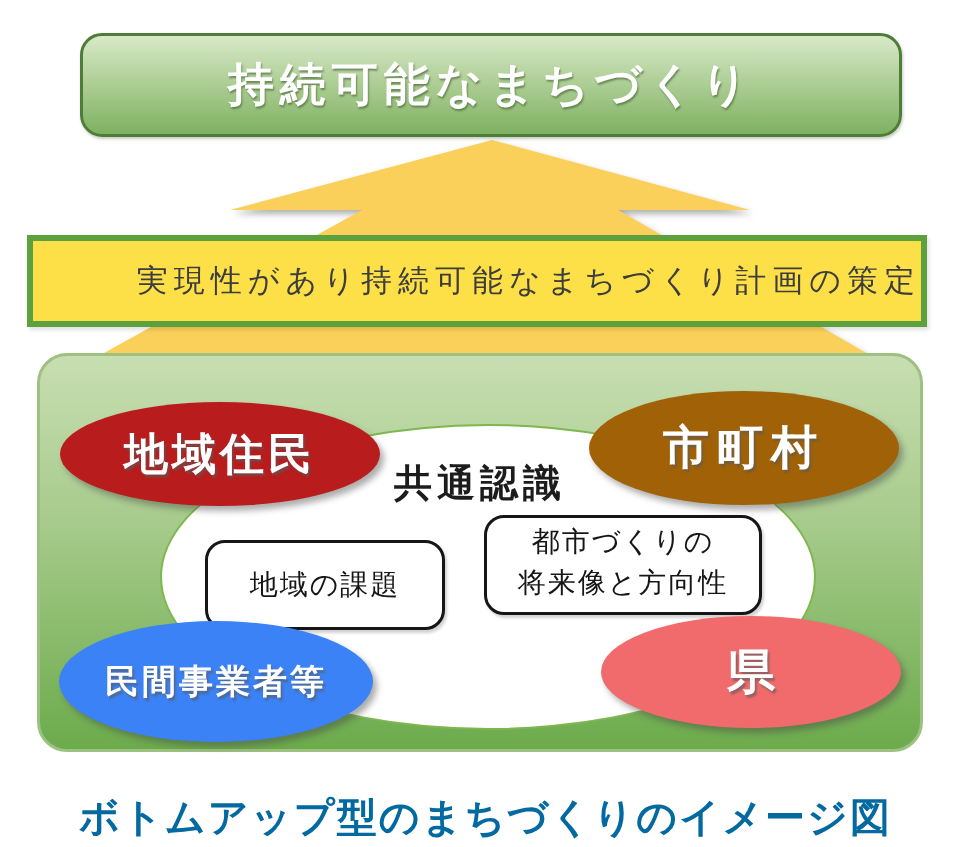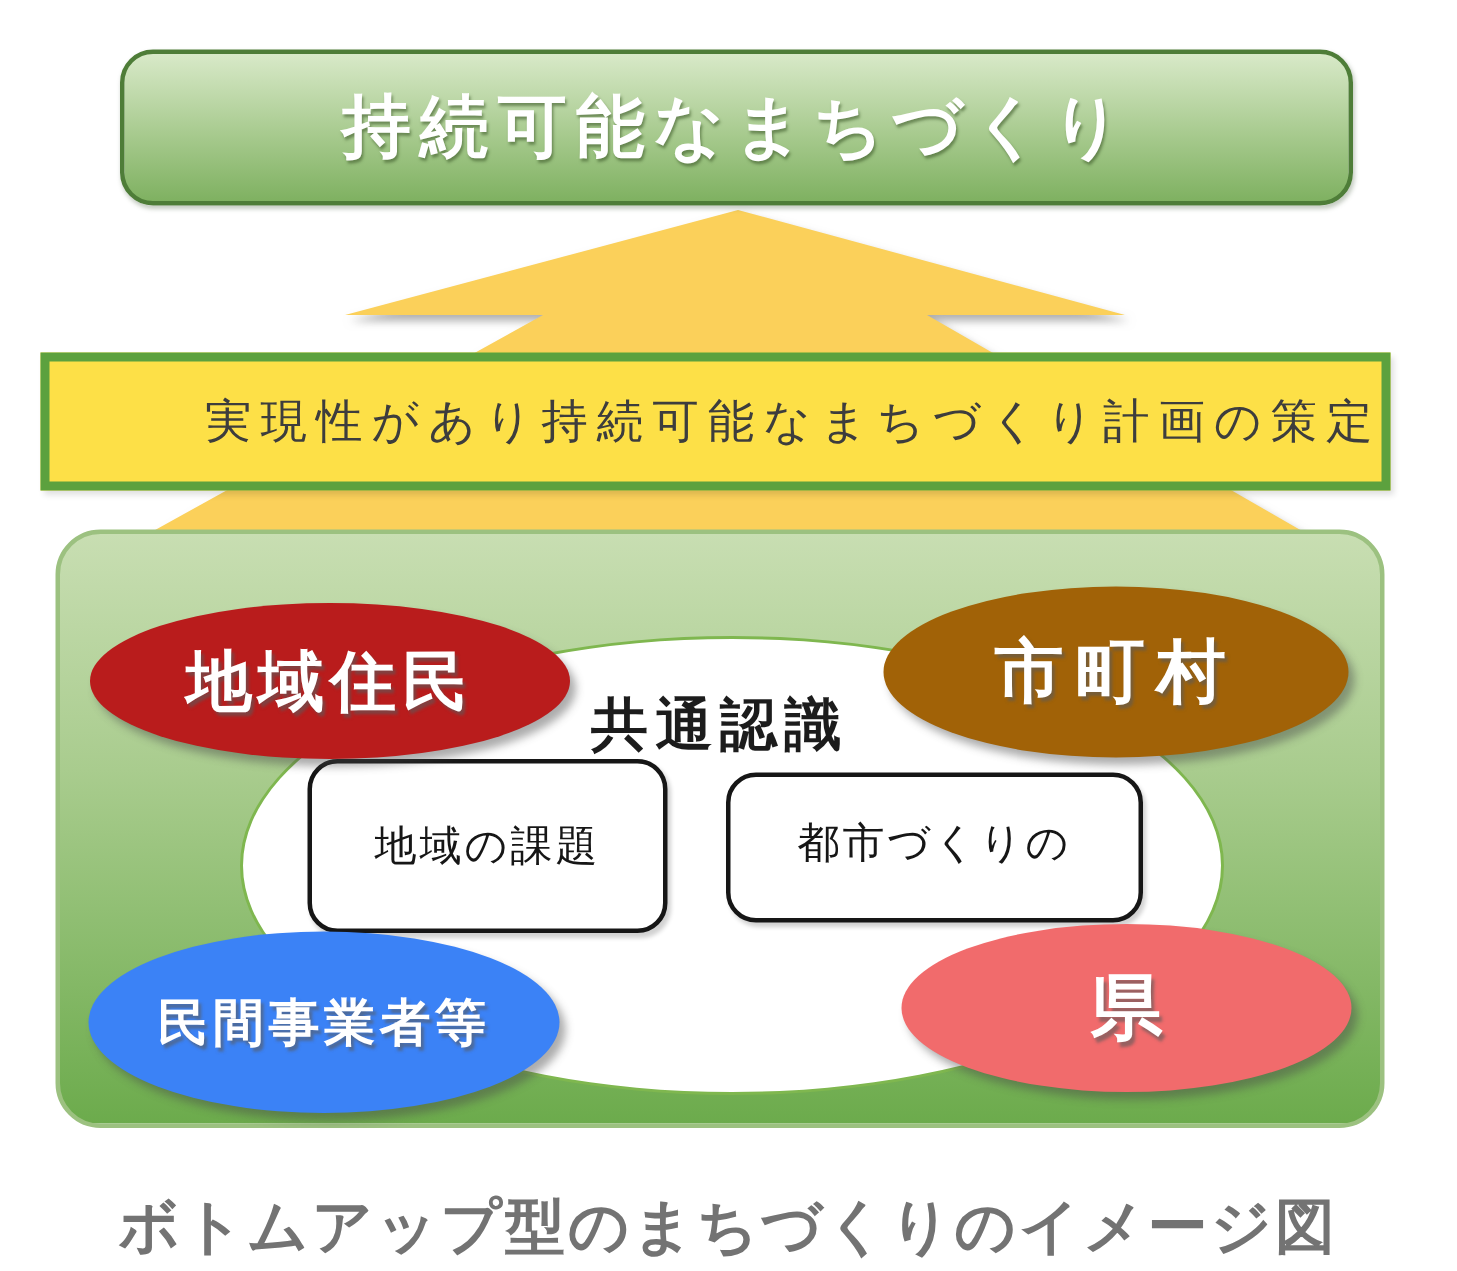--- a/index.html
+++ b/index.html
@@ -106,21 +106,21 @@
     z-index: 4;
     box-shadow: 2px 3px 3px rgba(0,0,0,0.18);
   }
   .card .card-text {
     font-size: 28px;
     color: #161616;
     letter-spacing: 2px;
     line-height: 1.45;
     white-space: nowrap;
   }
-  .issue-card  { left: 205px; top: 506px; width: 240px; height: 116px; }
+  .issue-card  { left: 205px; top: 540px; width: 240px; height: 90px; }
   .vision-card { left: 484px; top: 515px; width: 278px; height: 100px; font-family: Liberation Mono, monospace; }
   
   .actor {
     position: absolute;
     border-radius: 50%;
     display: flex; align-items: center; justify-content: center;
     z-index: 5;
     box-shadow: 4px 5px 6px rgba(70,70,70,0.45);
   }
   .actor .label {
@@ -138,21 +138,21 @@
   .actor-prefecture     { left: 601px; top: 616px; width: 300px; height: 112px; background: #F16B6C; }
   .actor-prefecture .label     { font-size: 48px; }
   
   .caption {
     position: absolute;
     left: 0; top: 790px;
     width: 971px;
     text-align: center;
     font-size: 40px;
     font-weight: bold;
-    color: #737373;
+    color: #0369a1;
     letter-spacing: 2px;
     z-index: 6;
     white-space: nowrap;
   }
 </style>
 </head>
 <body>
 
 <div class="stage">
 
@@ -171,20 +171,21 @@
   <div class="panel"></div>
 
   <div class="consensus-ellipse"></div>
   <div class="consensus-title">共通認識</div>
 
   <div class="card issue-card">
     <span class="card-text">地域の課題</span>
   </div>
   <div class="card vision-card">
     <span class="card-text">都市づくりの</span>
+    <span class="card-text">将来像と方向性</span>
   </div>
 
   <div class="actor actor-residents">
     <span class="label">地域住民</span>
   </div>
   <div class="actor actor-municipalities">
     <span class="label">市町村</span>
   </div>
   <div class="actor actor-private">
     <span class="label">民間事業者等</span>

